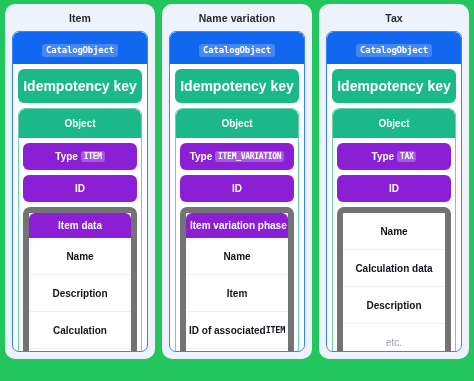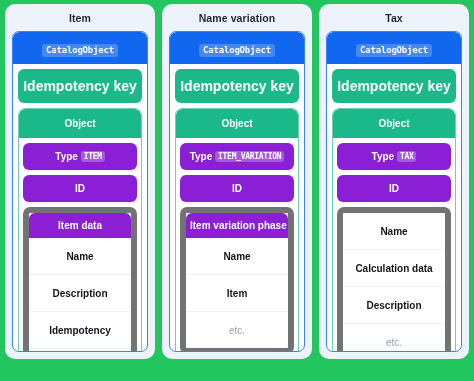--- a/index.html
+++ b/index.html
@@ -233,21 +233,21 @@
               <span class="code-badge-p">ITEM</span>
             </div>
 
             <div class="purple-pill">ID</div>
 
             <div class="data-table">
               <div class="data-header">Item data</div>
               <div class="data-rows">
                 <div class="data-row">Name</div>
                 <div class="data-row">Description</div>
-                <div class="data-row">Idempotency</div>
+                <div class="data-row">Calculation</div>
                 <div class="data-row muted">etc.</div>
               </div>
             </div>
           </div>
         </div>
       </div>
     </div>
   </div>
 
   <div class="column">
@@ -270,20 +270,24 @@
               <span class="code-badge-p">ITEM_VARIATION</span>
             </div>
 
             <div class="purple-pill">ID</div>
 
             <div class="data-table">
               <div class="data-header">Item variation phase</div>
               <div class="data-rows">
                 <div class="data-row">Name</div>
                 <div class="data-row">Item</div>
+                <div class="data-row">
+                  <span>ID of associated </span>
+                    <span class="mono-inline">ITEM</span>
+                </div>
                 <div class="data-row muted">etc.</div>
               </div>
             </div>
           </div>
         </div>
       </div>
     </div>
   </div>
 
   <div class="column">

